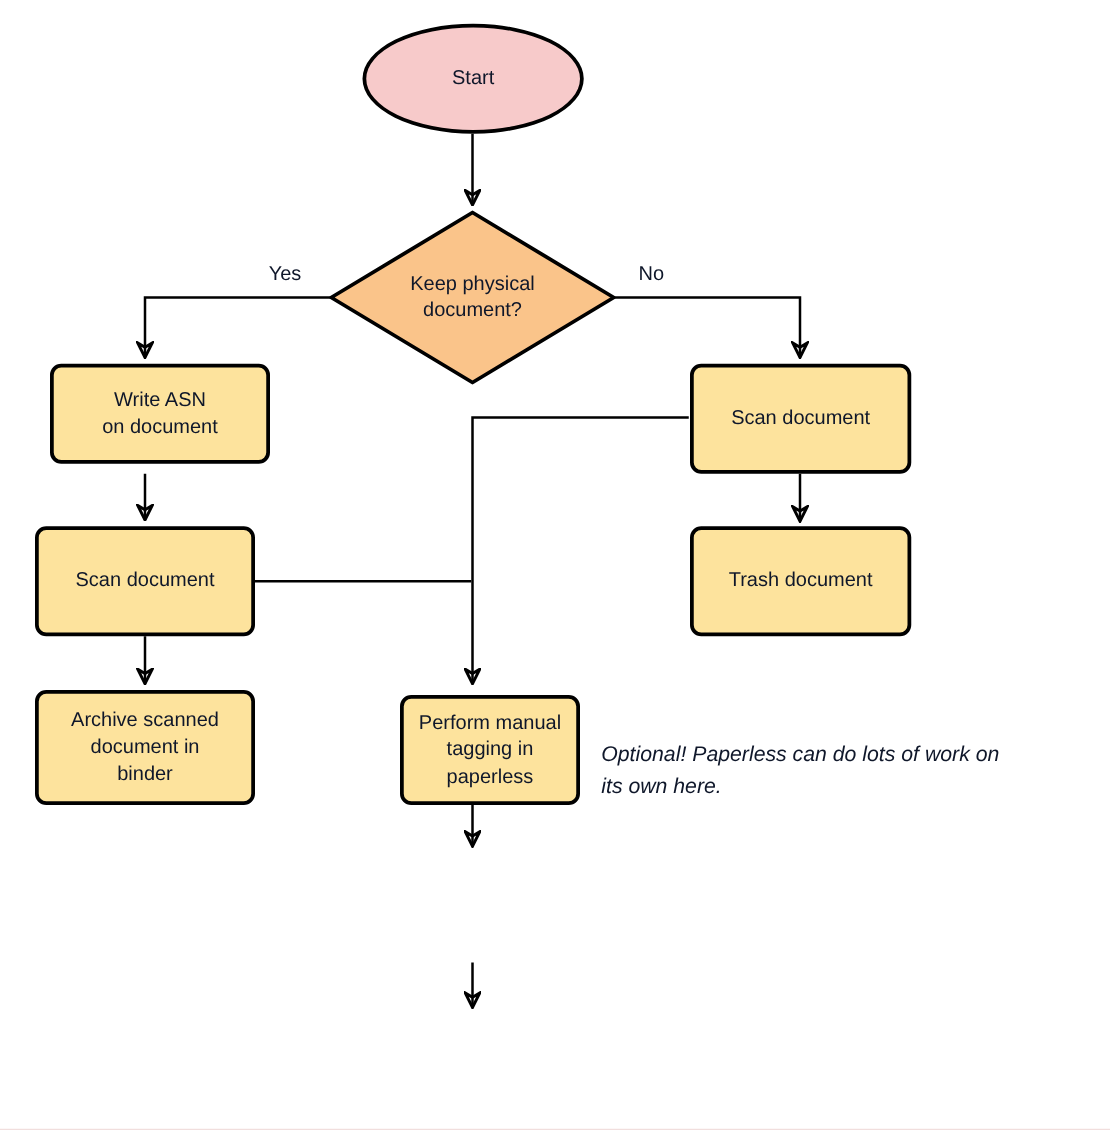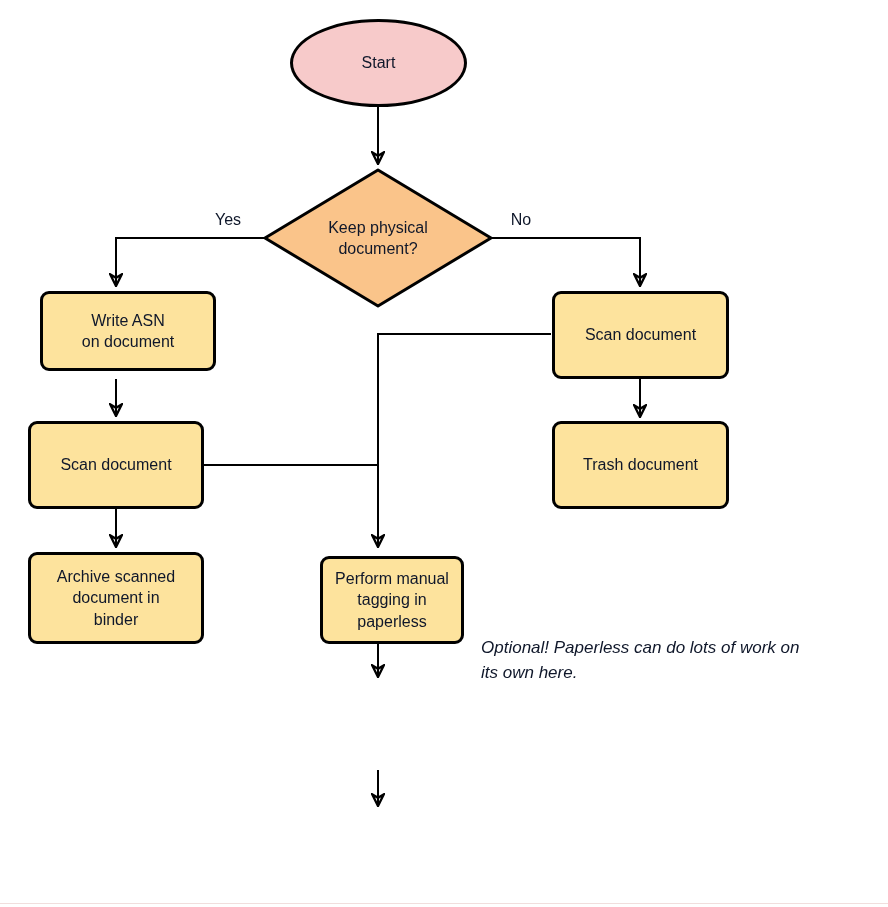--- a/index.html
+++ b/index.html
@@ -53,21 +53,20 @@
     padding:0 3px;
     text-align:right;
   }
   .annotation{
     position:absolute;
     left:481px;top:592px;
     width:404px;
     font-size:17px;line-height:1.45;
     font-style:italic;
     white-space:pre-line;
-    margin-top:44px;
   }
   .bottom-hairline{
     position:absolute;left:0;right:0;top:903px;
     border-top:1px solid #F1DEDD;
   }
 </style>
 </head>
 <body>
 
 <div class="canvas">

